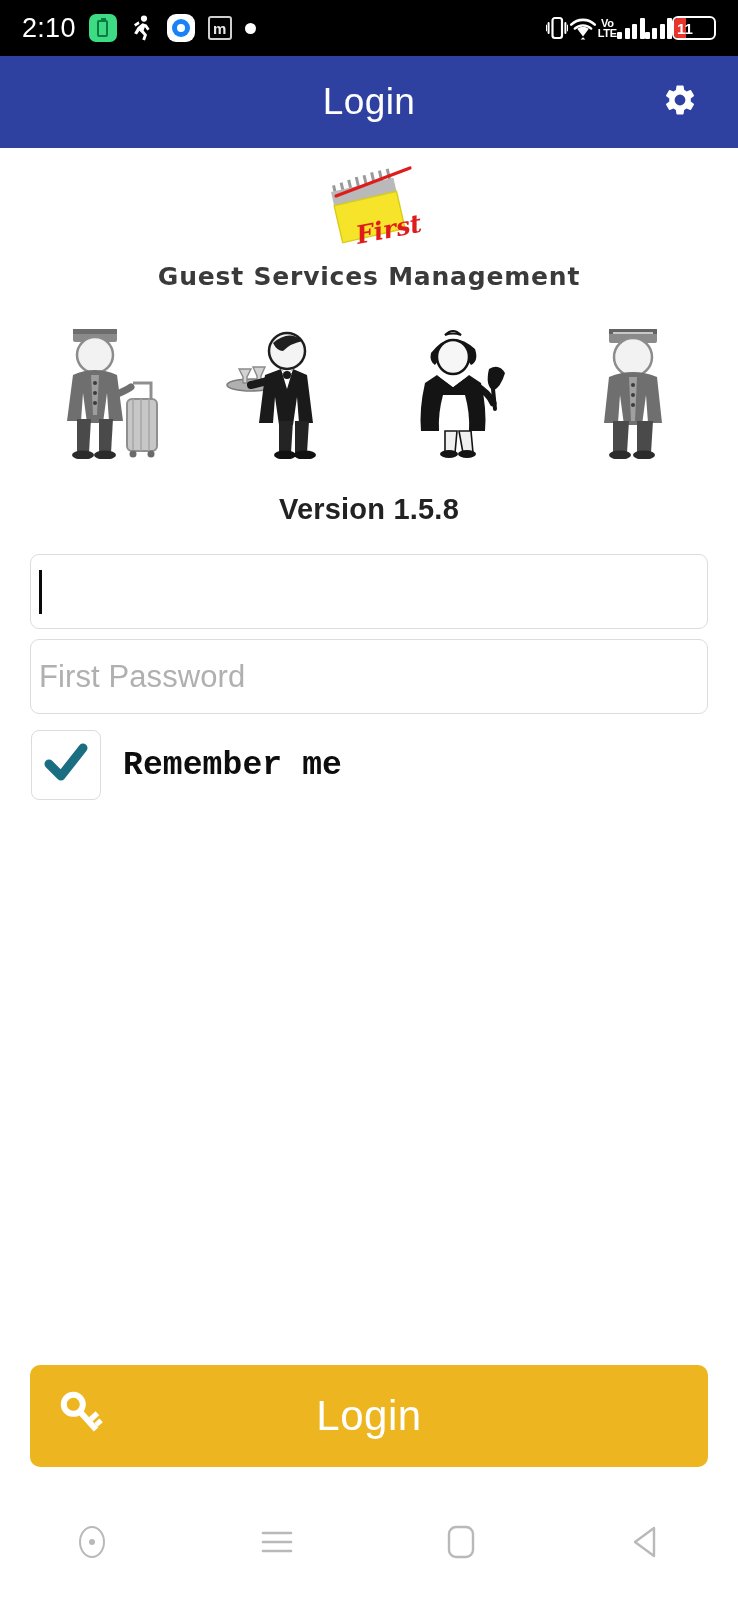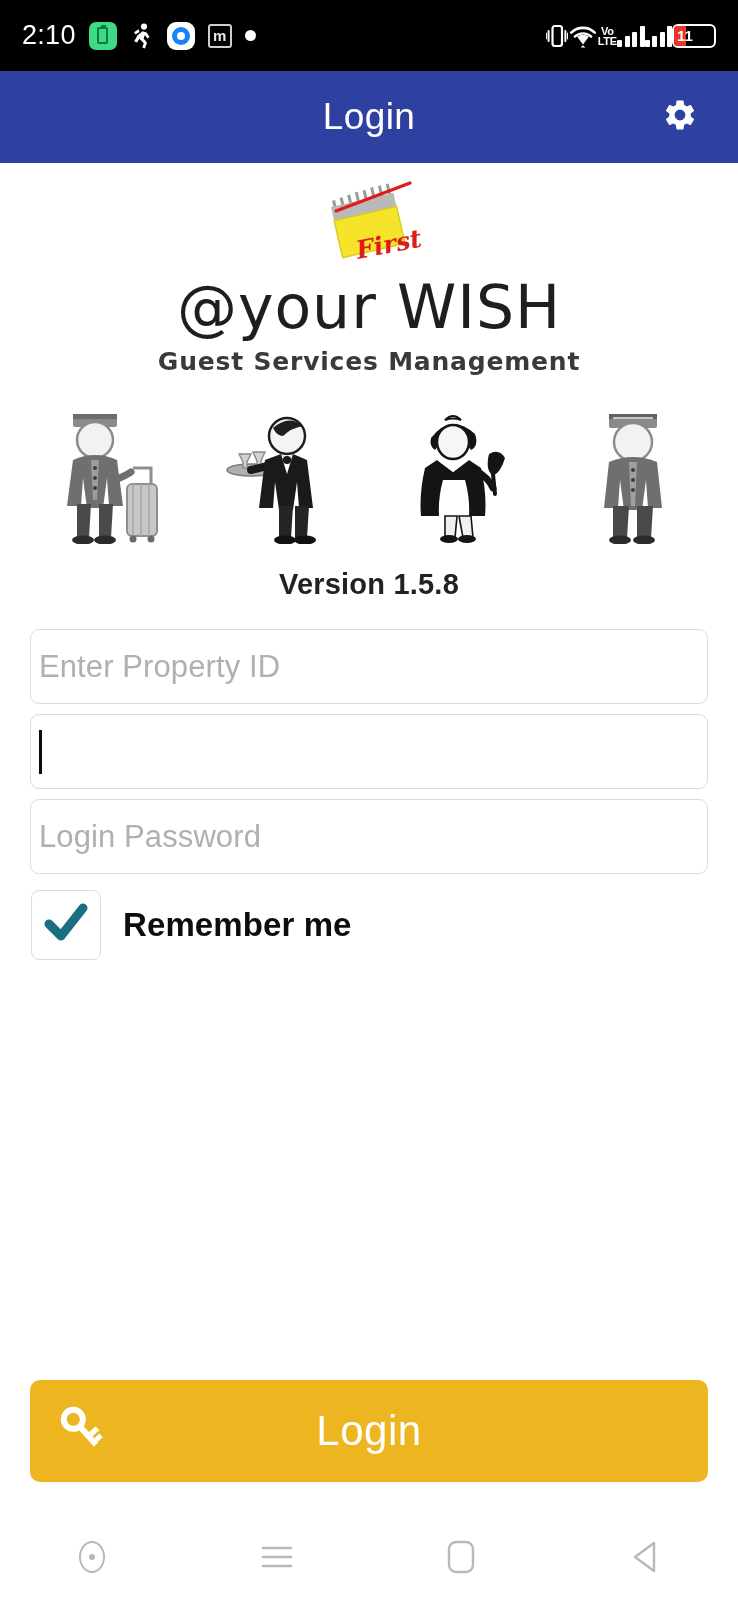--- a/index.html
+++ b/index.html
@@ -5,21 +5,21 @@
   * { margin:0; padding:0; box-sizing:border-box; }
   html,body { background:#ffffff; }
   body {
     width:738px; height:1600px;
     font-family:"Liberation Sans", sans-serif;
     overflow:hidden; position:relative;
   }
 
   
   .status-bar {
-    height:71px; background:#000000;
+    height:56px; background:#000000;
     display:flex; align-items:center;
     padding:0 22px; color:#ffffff;
   }
   .sb-left  { display:flex; align-items:center; gap:13px; }
   .sb-right { display:flex; align-items:center; margin-left:auto; }
   .sb-clock { font-size:27px; font-weight:400; letter-spacing:.3px; }
 
   .ic-battery-green {
     width:28px; height:28px; border-radius:7px; background:#3ddc84;
     display:flex; align-items:center; justify-content:center;
@@ -92,40 +92,40 @@
     font-size:25px; font-weight:600; color:#3a3a3a; letter-spacing:.8px; margin-top:6px;
     font-family:"DejaVu Sans", sans-serif;
   }
 
   .staff-row {
     margin-top:32px; height:140px;
     display:flex; align-items:flex-end; justify-content:center; gap:58px;
   }
 
   .version {
-    margin-top:20px; text-align:center;
+    margin-top:30px; text-align:center;
     font-size:29px; font-weight:700; color:#222222; letter-spacing:.2px;
   }
 
   .form { padding:0 30px; margin-top:28px; }
   .field {
     height:75px; border:1.6px solid #dcdcdc; border-radius:9px;
     background:#ffffff; display:flex; align-items:center;
     padding:0 8px; margin-bottom:10px; position:relative;
   }
   .field .ph {
     font-size:31px; color:#b0b0b0; font-weight:400; letter-spacing:.1px;
     white-space:nowrap;
   }
   .field.focused .caret {
     width:3px; height:44px; background:#0a0a0a; margin-right:1px; flex:0 0 auto;
   }
 
   .remember {
-    display:flex; align-items:center; margin-top:16px; padding-left:1px;
+    display:flex; align-items:center; margin-top:16px; padding-left:1px;font-family:Liberation Mono, monospace;
   }
   .checkbox {
     width:70px; height:70px; border:1.6px solid #dcdcdc; border-radius:8px;
     background:#ffffff; display:flex; align-items:center; justify-content:center;
     cursor:pointer; flex:0 0 auto;
   }
   .remember-label {
     margin-left:22px; font-size:33px; font-weight:700; color:#0d0d0d; letter-spacing:.1px;
   }
 
@@ -248,21 +248,20 @@
           <rect x="22" y="34" width="64" height="38" fill="#f5e42a"></rect>
           <rect x="22" y="34" width="64" height="38" fill="none" stroke="#d8cc18" stroke-width="1.4"></rect>
         </g>
 
         <path d="M22 32 L96 4" stroke="#e01b1b" stroke-width="3.2" stroke-linecap="round"></path>
 
         <text x="44" y="80" font-family="DejaVu Serif, serif" font-size="25" font-style="italic" font-weight="700" fill="#e01b1b" transform="rotate(-11 44 80)">First</text>
       </svg>
     </div>
 
-    <div class="brand-title">@your WISH</div>
     <div class="brand-sub">Guest Services Management</div>
   </div>
 
   <div class="staff-row">
 
     <span>
       <svg viewBox="0 0 120 136" width="120" height="136">
         <rect x="26" y="6" width="44" height="13" rx="2" fill="#8a8a8a"></rect>
         <rect x="26" y="6" width="44" height="5" fill="#6d6d6d"></rect>
         <ellipse cx="48" cy="32" rx="18" ry="18" fill="#f2f2f2" stroke="#8c8c8c" stroke-width="2.5"></ellipse>
@@ -341,30 +340,27 @@
         <ellipse cx="39" cy="132" rx="11" ry="4.5" fill="#2b2b2b"></ellipse>
         <ellipse cx="63" cy="132" rx="11" ry="4.5" fill="#2b2b2b"></ellipse>
       </svg>
     </span>
   </div>
 
   <div class="version">Version 1.5.8</div>
 
   <div class="form">
 
-    <div class="field">
-      <span class="ph">Enter Property ID</span>
-    </div>
 
     <div class="field focused">
       <span class="caret"></span>
     </div>
 
     <div class="field">
-      <span class="ph">Login Password</span>
+      <span class="ph">First Password</span>
     </div>
 
     <div class="remember">
       <span class="checkbox">
         <span>
           <svg viewBox="0 0 44 40" width="44" height="40">
             <path d="M5 21 L17 33 L39 5" fill="none" stroke="#1b6e82" stroke-width="9" stroke-linecap="round" stroke-linejoin="round"></path>
           </svg>
         </span>
       </span>

